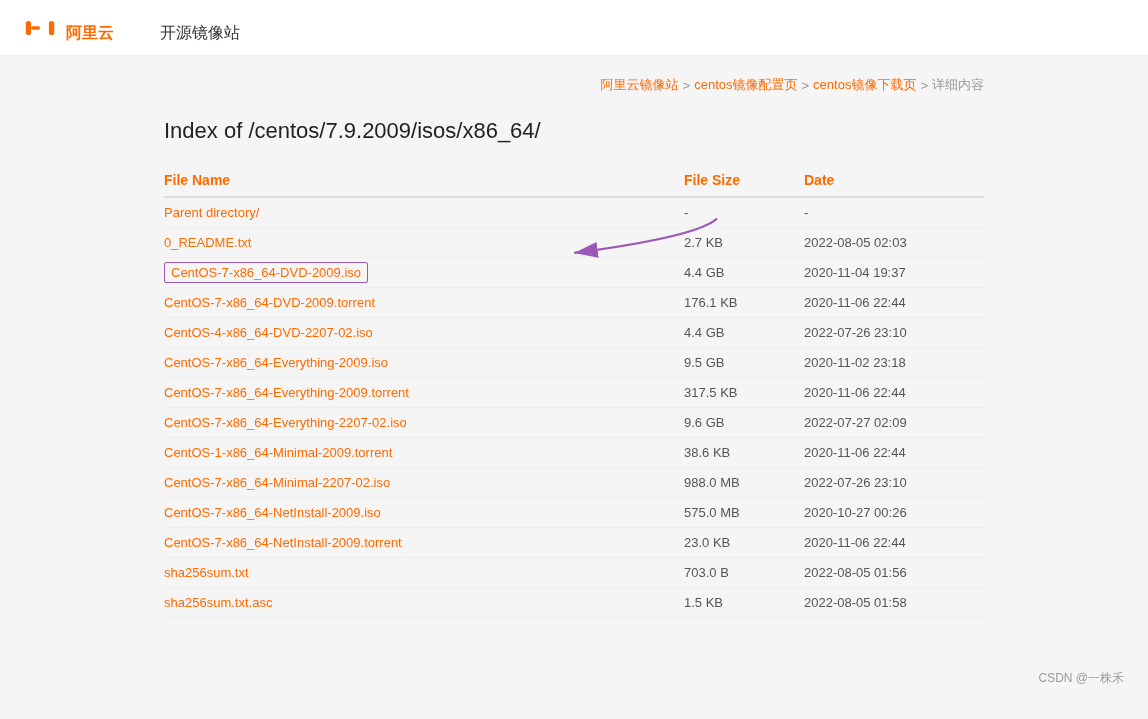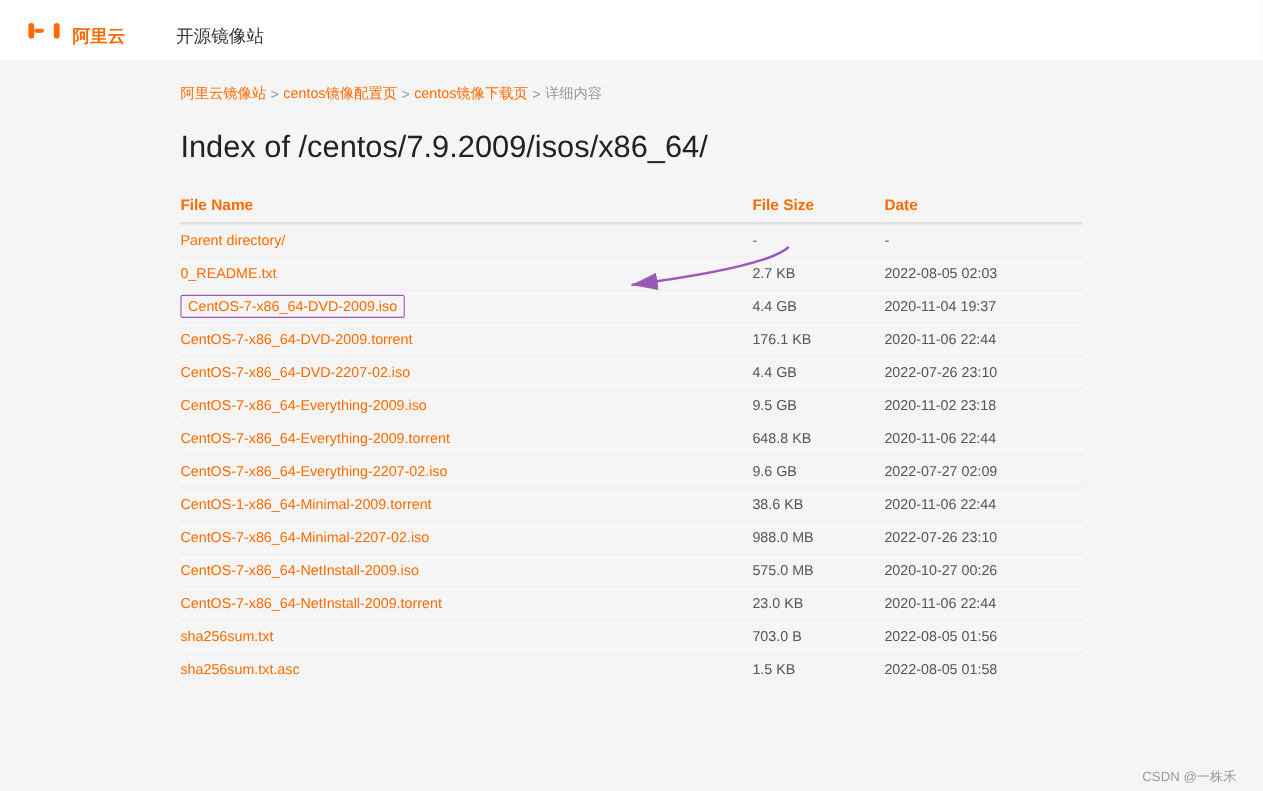--- a/index.html
+++ b/index.html
@@ -49,32 +49,32 @@
     }
 
     
     .breadcrumb {
       font-size: 13px;
       color: #999;
       margin-bottom: 24px;
       display: flex;
       align-items: center;
       gap: 4px;
-      justify-content: flex-start;
+      justify-content: flex-end;
     }
     .breadcrumb a {
       color: #ff6a00;
       text-decoration: none;
     }
     .breadcrumb .separator { color: #999; }
     .breadcrumb .current { color: #999; }
 
     
     .page-title {
-      font-size: 28px;
+      font-size: 22px;
       font-weight: 400;
       color: #222;
       margin-bottom: 20px;
     }
 
     
     .file-table {
       width: 100%;
       border-collapse: collapse;
     }
@@ -115,21 +115,21 @@
     }
 
     
     .annotation-wrapper {
       position: relative;
     }
 
     
     .footer {
       position: fixed;
-      bottom: 4px;
+      bottom: 32px;
       right: 24px;
       font-size: 12px;
       color: #999;
     }
 
     
     .table-wrapper {
       position: relative;
     }
     .arrow-overlay {
@@ -197,32 +197,32 @@
             <td class="col-name"><a href="#">CentOS-7-x86_64-DVD-2009.iso</a></td>
             <td class="col-size">4.4 GB</td>
             <td class="col-date">2020-11-04 19:37</td>
           </tr>
           <tr>
             <td class="col-name"><a href="#">CentOS-7-x86_64-DVD-2009.torrent</a></td>
             <td class="col-size">176.1 KB</td>
             <td class="col-date">2020-11-06 22:44</td>
           </tr>
           <tr>
-            <td class="col-name"><a href="#">CentOS-7-x86_64-DVD-2207-02.iso</a></td>
+            <td class="col-name"><a href="#">CentOS-4-x86_64-DVD-2207-02.iso</a></td>
             <td class="col-size">4.4 GB</td>
             <td class="col-date">2022-07-26 23:10</td>
           </tr>
           <tr>
             <td class="col-name"><a href="#">CentOS-7-x86_64-Everything-2009.iso</a></td>
             <td class="col-size">9.5 GB</td>
             <td class="col-date">2020-11-02 23:18</td>
           </tr>
           <tr>
             <td class="col-name"><a href="#">CentOS-7-x86_64-Everything-2009.torrent</a></td>
-            <td class="col-size">648.8 KB</td>
+            <td class="col-size">317.5 KB</td>
             <td class="col-date">2020-11-06 22:44</td>
           </tr>
           <tr>
             <td class="col-name"><a href="#">CentOS-7-x86_64-Everything-2207-02.iso</a></td>
             <td class="col-size">9.6 GB</td>
             <td class="col-date">2022-07-27 02:09</td>
           </tr>
           <tr>
             <td class="col-name"><a href="#">CentOS-1-x86_64-Minimal-2009.torrent</a></td>
             <td class="col-size">38.6 KB</td>

